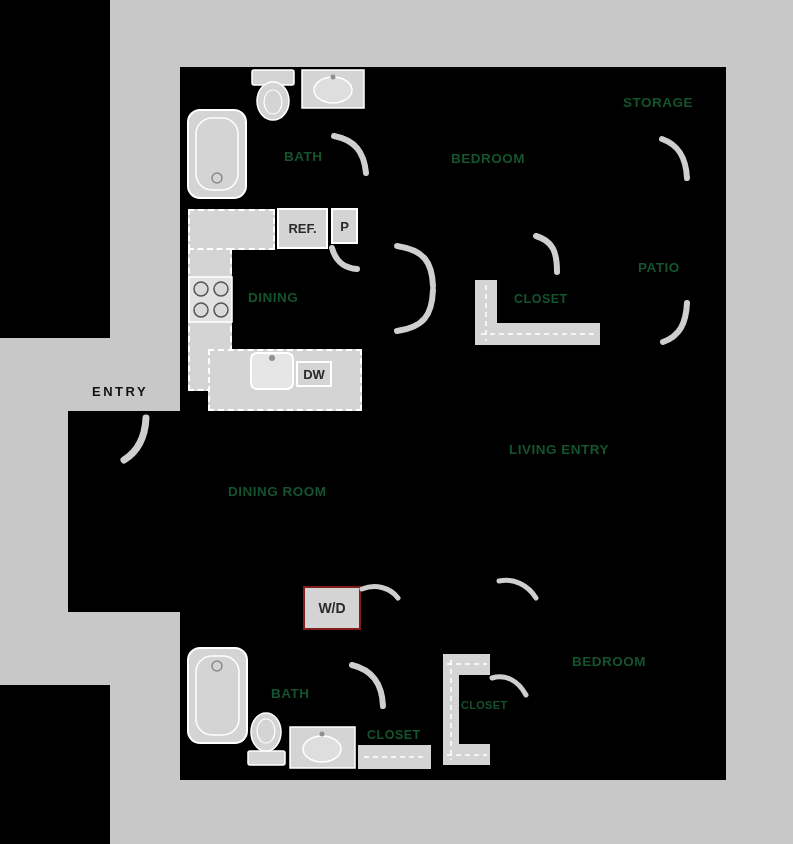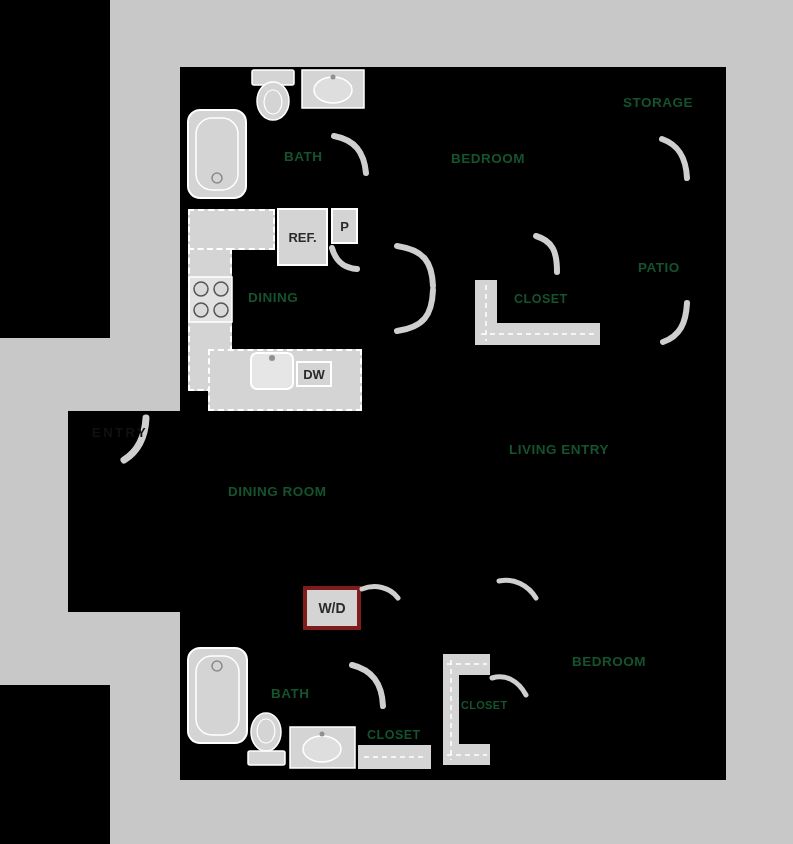--- a/index.html
+++ b/index.html
@@ -21,21 +21,21 @@
   }
   .shelf{position:absolute;background:#d4d4d4;}
   .room-label{
     position:absolute;color:#14532d;font-weight:bold;
     font-size:13.5px;letter-spacing:0.5px;white-space:nowrap;line-height:16px;
   }
   .room-label.small{font-size:11px;letter-spacing:0.3px;}
   .room-label.mid{font-size:12.5px;}
   .entry-label{
     position:absolute;color:#111;font-weight:bold;font-size:13px;
-    letter-spacing:2.5px;white-space:nowrap;line-height:16px;margin-top:41px;
+    letter-spacing:2.5px;white-space:nowrap;line-height:16px;
   }
   svg.overlay{position:absolute;left:0;top:0;pointer-events:none;}
   .z1{z-index:1}.z2{z-index:2}.z3{z-index:3}.z4{z-index:4}
 </style>
 </head>
 <body>
 
 <div class="canvas">
 
   <div class="block z1" style="left:0;top:0;width:110px;height:338px;"></div>
@@ -46,30 +46,30 @@
   <div class="counter z2" style="left:188px;top:209px;width:87px;height:41px;"></div>
   <div class="counter z2" style="left:188px;top:248px;width:44px;height:143px;"></div>
   <div class="counter z2" style="left:208px;top:349px;width:154px;height:62px;"></div>
   <div class="shelf z2" style="left:475px;top:280px;width:22px;height:65px;"></div>
   <div class="shelf z2" style="left:475px;top:323px;width:125px;height:22px;"></div>
   <div class="shelf z2" style="left:443px;top:654px;width:16px;height:111px;"></div>
   <div class="shelf z2" style="left:443px;top:654px;width:47px;height:21px;"></div>
   <div class="shelf z2" style="left:443px;top:744px;width:47px;height:21px;"></div>
   <div class="shelf z2" style="left:358px;top:745px;width:73px;height:24px;"></div>
 
-  <div class="fixture-box z2" style="left:277px;top:208px;width:51px;height:58px;font-size:13px;">
+  <div class="fixture-box z2" style="left:277px;top:208px;width:51px;height:41px;font-size:13px;">
     <span>REF.</span>
   </div>
   <div class="fixture-box z2" style="left:331px;top:208px;width:27px;height:36px;font-size:13px;">
     <span>P</span>
   </div>
   <div class="fixture-box z2" style="left:296px;top:361px;width:36px;height:26px;font-size:13px;">
     <span>DW</span>
   </div>
-  <div class="fixture-box z2" style="left:303px;top:586px;width:58px;height:44px;font-size:14px;border:4px solid #7f1d1d;">
+  <div class="fixture-box z2" style="left:303px;top:586px;width:58px;height:44px;font-size:14px;border:2px solid #7f1d1d;">
     <span>W/D</span>
   </div>
 
   <svg class="overlay z3" width="793" height="844" viewBox="0 0 793 844">
 
     <g>
       <rect x="188" y="110" width="58" height="88" rx="12" fill="#d4d4d4" stroke="#fff" stroke-width="2"></rect>
       <rect x="196" y="118" width="42" height="72" rx="16" fill="none" stroke="#fff" stroke-width="1.5"></rect>
       <circle cx="217" cy="178" r="5" fill="#d4d4d4" stroke="#8a8a8a" stroke-width="1.5"></circle>
     </g>

